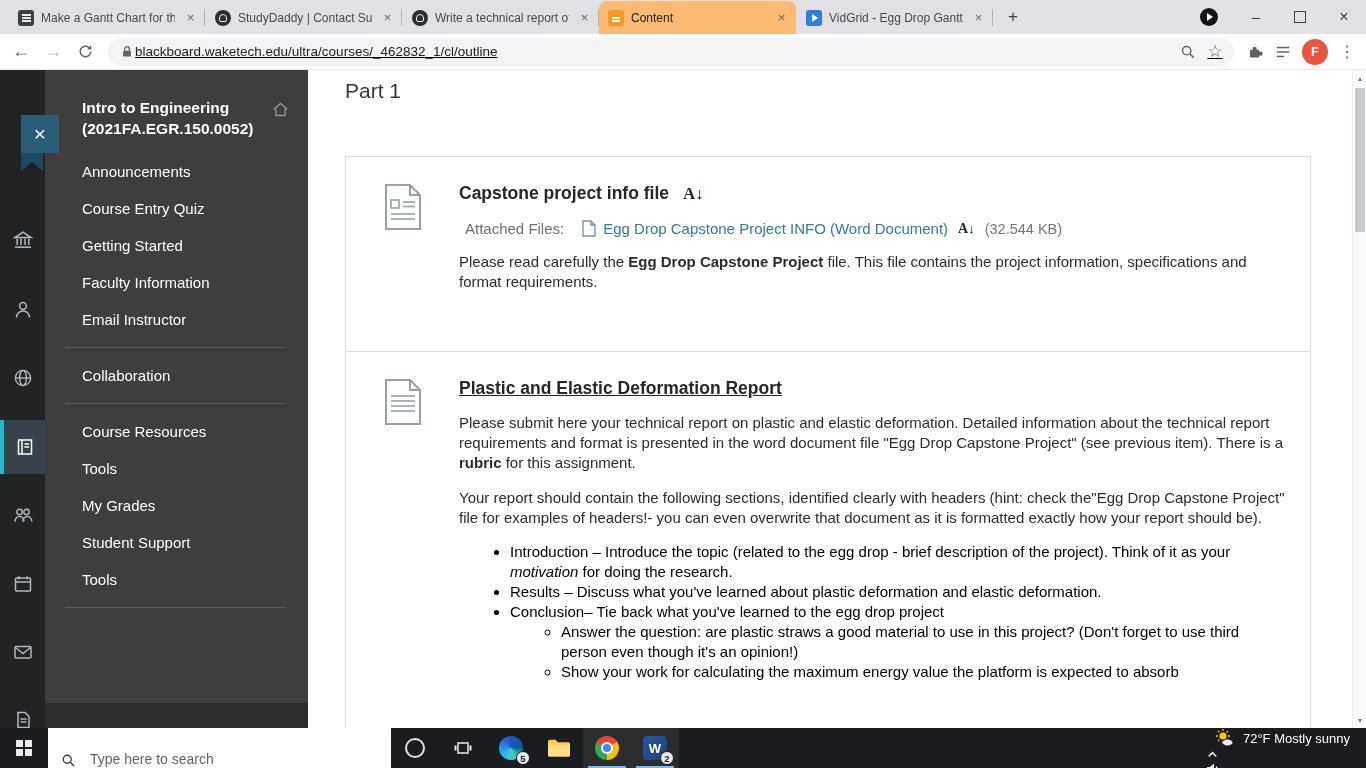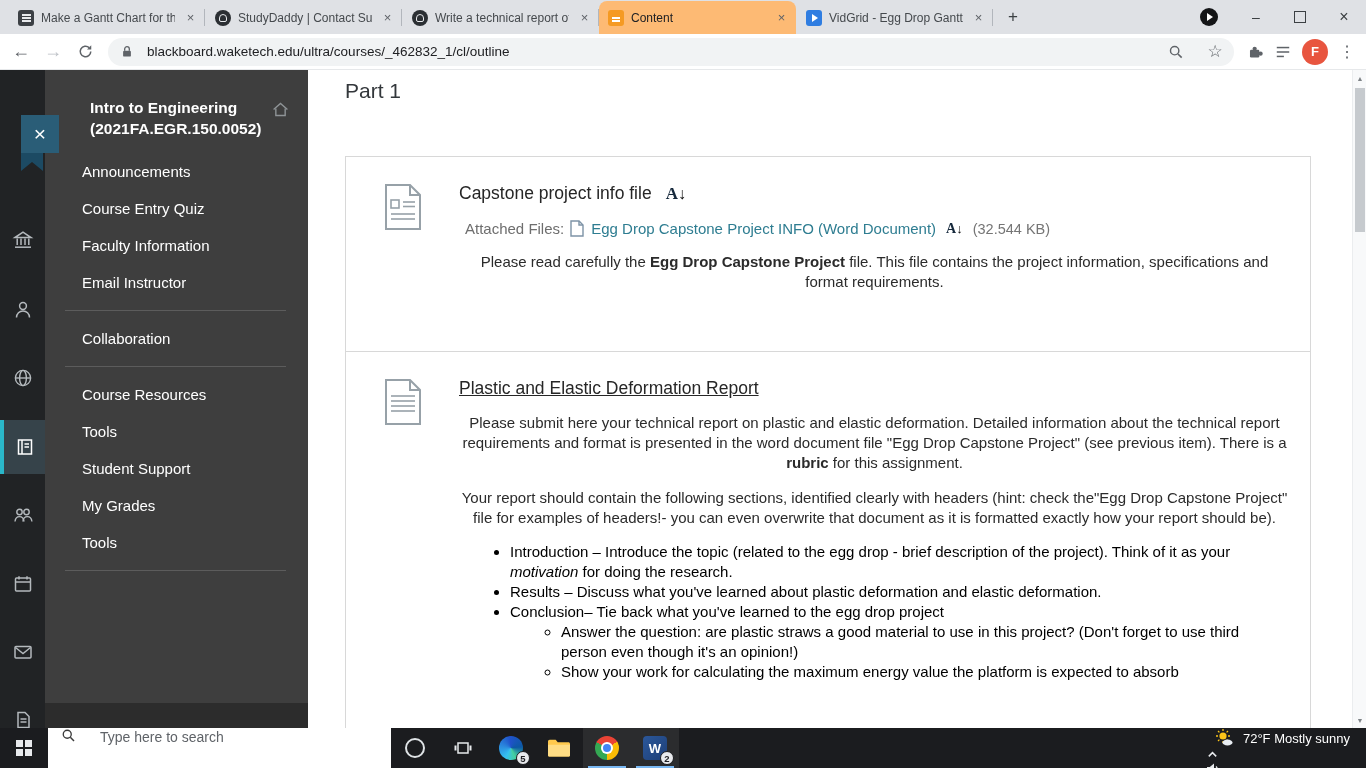--- a/index.html
+++ b/index.html
@@ -38,84 +38,84 @@
   .wincontrols{position:absolute;right:0;top:0;height:34px;display:flex;align-items:center;}
   .media-circle{width:18px;height:18px;border-radius:50%;background:#141517;margin-right:16px;display:flex;align-items:center;justify-content:center;}
   .media-circle i{width:0;height:0;border-left:6px solid #fff;border-top:4px solid transparent;border-bottom:4px solid transparent;margin-left:2px;}
   .wc{width:44px;height:34px;display:flex;align-items:center;justify-content:center;font-size:14px;color:#3c4043;}
   .maxbox{width:10px;height:10px;border:1px solid #3c4043;display:block;}
 
   
   .navbar{position:absolute;top:34px;left:0;width:1366px;height:36px;background:#fff;border-bottom:1px solid #e6e8ea;box-sizing:border-box;display:flex;align-items:center;padding:0 6px;gap:2px;}
   .navbtn{width:30px;height:28px;display:flex;align-items:center;justify-content:center;color:#5f6368;font-size:18px;}
   .navbtn.dim{color:#bdc1c6;}
-  .omnibox{flex:1;height:28px;background:#f1f3f4;border-radius:14px;display:flex;align-items:center;gap:13px;padding:0 6px 0 12px;margin:0 6px;}
+  .omnibox{flex:1;height:28px;background:#f1f3f4;border-radius:14px;display:flex;align-items:center;gap:1px;padding:0 6px 0 12px;margin:0 6px;text-decoration:underline;}
   .url{flex:1;font-size:13.5px;color:#202124;white-space:nowrap;overflow:hidden;}
   .boxicon{width:26px;height:26px;display:flex;align-items:center;justify-content:center;color:#5f6368;}
   .boxicon.glyph-star{font-size:17px;}
   .avatar{width:26px;height:26px;border-radius:50%;background:#e8553f;color:#fff;font-size:13px;font-weight:bold;display:flex;align-items:center;justify-content:center;margin:0 4px;}
   .glyph-kebab{font-size:16px;color:#5f6368;}
 
   
   .bbpage{position:absolute;top:70px;left:0;width:1366px;height:658px;background:#fff;}
   .iconstrip{position:absolute;left:0;top:0;width:45px;height:658px;background:#212325;}
   .strip-icon{position:absolute;left:0;width:45px;height:54px;display:flex;align-items:center;justify-content:center;color:#b4b9bd;box-sizing:border-box;}
   .strip-icon.active{background:#36434a;border-left:4px solid #2ab7c9;color:#fff;}
   .closebtn{position:absolute;left:21px;top:45px;width:38px;height:38px;background:#2a5d77;color:#fff;display:flex;align-items:center;justify-content:center;font-size:21px;z-index:3;}
   .ribbon{position:absolute;left:21px;top:83px;width:22px;height:18px;background:#1c4a63;clip-path:polygon(0 0,100% 0,100% 100%,50% 50%,0 100%);z-index:2;}
 
   .panel{position:absolute;left:45px;top:0;width:263px;height:633px;background:#3e3e3e;box-sizing:border-box;padding-top:27px;overflow:hidden;}
   .panel-bottom{position:absolute;left:45px;top:633px;width:263px;height:25px;background:#2c2c2c;}
   .ctitle{padding:0 18px 0 37px;display:flex;align-items:flex-start;}
-  .ctitle-text{flex:1;color:#fff;font-weight:bold;font-size:15.5px;line-height:21px;margin-left:8px;}
+  .ctitle-text{flex:1;color:#fff;font-weight:bold;font-size:15.5px;line-height:21px;}
   .home{color:#8f9497;margin-top:3px;}
   .menu{margin-top:14px;}
   .mi{display:block;height:37px;line-height:37px;padding-left:37px;color:#fff;font-size:15px;text-decoration:none;}
   .divider{height:1px;background:#5c5c5c;margin:9px 22px 9px 20px;}
 
   
   .main{position:absolute;left:308px;top:0;width:1044px;height:658px;background:#fff;overflow:hidden;}
   .ptitle{position:absolute;left:37px;top:9px;font-size:21px;color:#33373b;font-weight:500;}
   .cards{position:absolute;left:37px;top:86px;width:966px;}
   .card{border:1px solid #d8d8d8;background:#fff;display:flex;padding:26px 20px 0 38px;box-sizing:border-box;}
   .card + .card{margin-top:-1px;}
   .card1{height:196px;}
   .card2{min-height:560px;}
   .dicon{flex:0 0 75px;color:#97a1a8;}
   .cbody{flex:1;padding-bottom:26px;}
   .title-row{display:flex;align-items:center;}
-  .item-title{font-size:17.5px;font-weight:normal;color:#262626;}
+  .item-title{font-size:17.5px;font-weight:bold;color:#262626;}
   .item-title.link{text-decoration:underline;}
   .ally{display:inline-flex;align-items:center;margin-left:14px;color:#16293c;}
   .ally b{font-size:17px;font-family:"Liberation Serif",serif;}
   .ally .glyph-darr{font-size:16px;font-weight:bold;color:#0b0b0b;}
   .ally.small b{font-size:14px;}
   .ally.small .glyph-darr{font-size:13px;}
   .attach{margin-top:16px;display:flex;align-items:center;font-size:15px;}
-  .attach-label{color:#6e6e6e;margin-right:6px;padding-left:6px;}
+  .attach-label{color:#6e6e6e;margin-right:18px;padding-left:6px;}
   .fileicon{margin-right:7px;color:#7d93a6;display:flex;}
   .file-link{color:#2e7d91;text-decoration:none;}
   .fsize{color:#757575;font-size:14.5px;margin-left:10px;}
-  .cbody p{margin:15px 0 0;font-size:15px;line-height:20px;color:#2b2b2b;max-width:845px;text-align:center;}
+  .cbody p{margin:15px 0 0;font-size:15px;line-height:20px;color:#2b2b2b;max-width:845px;}
   .cbody p.first{margin-top:14px;}
   ul.l1{margin:14px 0 0;padding-left:51px;font-size:15px;line-height:20px;color:#000000;max-width:800px;list-style:disc;}
   ul.l2{list-style:circle;padding-left:51px;margin:0;max-width:720px;}
 
   
   .vscroll{position:absolute;right:0;top:0;width:14px;height:658px;background:#f8f9fa;border-left:1px solid #ebedef;box-sizing:border-box;}
   .sarrow{position:absolute;left:0;width:14px;height:16px;display:flex;align-items:center;justify-content:center;font-size:7px;color:#7e8387;}
   .sarrow.bottom{bottom:0;}
   .sthumb{position:absolute;left:2px;top:18px;width:10px;height:144px;background:#c6cace;}
 
   
   .taskbar{position:absolute;left:0;top:728px;width:1366px;height:40px;background:#1b1c1f;display:flex;align-items:stretch;color:#e8eaed;}
   .tb-start{width:48px;display:flex;align-items:center;justify-content:center;}
   .winlogo{display:grid;grid-template-columns:7px 7px;grid-template-rows:7px 7px;gap:2px;}
   .winlogo i{background:#e8eaed;display:block;}
-  .tb-search{width:343px;background:#fff;display:flex;align-items:flex-start;gap:22px;padding-left:13px;box-sizing:border-box;}
+  .tb-search{width:343px;background:#fff;display:flex;align-items:flex-end;gap:12px;padding-left:13px;box-sizing:border-box;}
   .tb-search input{border:none;outline:none;background:transparent;font-size:14px;color:#444;width:260px;font-family:"Liberation Sans",sans-serif;}
   .tb-search input::placeholder{color:#5f6368;}
   .tb-btn{width:48px;display:flex;align-items:center;justify-content:center;position:relative;}
   .tb-btn.open{background:rgba(255,255,255,0.07);}
   .tb-btn.open::after{content:"";position:absolute;left:5px;right:5px;bottom:0;height:2px;background:#79b8f3;}
   .badge{position:absolute;right:5px;bottom:3px;min-width:14px;height:14px;border-radius:50%;background:#e8eaed;color:#202124;font-size:9.5px;font-weight:bold;display:flex;align-items:center;justify-content:center;box-sizing:border-box;padding:0 2px;border:1px solid #1b1c1f;}
   .cortana-ring{width:16px;height:16px;border:2px solid #dfe3e6;border-radius:50%;}
   .edge-icon{width:24px;height:24px;border-radius:50%;background:conic-gradient(from 210deg,#35c1f1,#2052cb 40%,#0c59a4 65%,#45d09e 85%,#35c1f1);}
   .chrome-icon{width:24px;height:24px;border-radius:50%;background:conic-gradient(from -60deg,#ea4335 0 33%,#fbbc05 33% 66%,#34a853 66% 100%);display:flex;align-items:center;justify-content:center;}
   .chrome-icon i{width:12px;height:12px;border-radius:50%;background:#fff;display:flex;align-items:center;justify-content:center;}
@@ -302,29 +302,30 @@
         <span class="home">
           <svg width="19" height="19" viewBox="0 0 22 22" fill="none" stroke="currentColor" stroke-width="1.6">
               <path d="M3 11 11 4l8 7"></path>
               <path d="M5.6 9.8V18h10.8V9.8"></path>
             </svg>
         </span>
       </div>
       <div class="menu">
         <a class="mi">Announcements</a>
         <a class="mi">Course Entry Quiz</a>
+        <a class="mi">Getting Started</a>
         <a class="mi">Faculty Information</a>
         <a class="mi">Email Instructor</a>
         <div class="divider"></div>
         <a class="mi">Collaboration</a>
         <div class="divider"></div>
         <a class="mi">Course Resources</a>
         <a class="mi">Tools</a>
+        <a class="mi">My Grades</a>
         <a class="mi">Student Support</a>
-        <a class="mi">My Grades</a>
         <a class="mi">Tools</a>
         <div class="divider"></div>
       </div>
     </div>
     <div class="panel-bottom"></div>
 
     <div class="main">
       <div class="ptitle">Part 1</div>
       <div class="cards">
 

